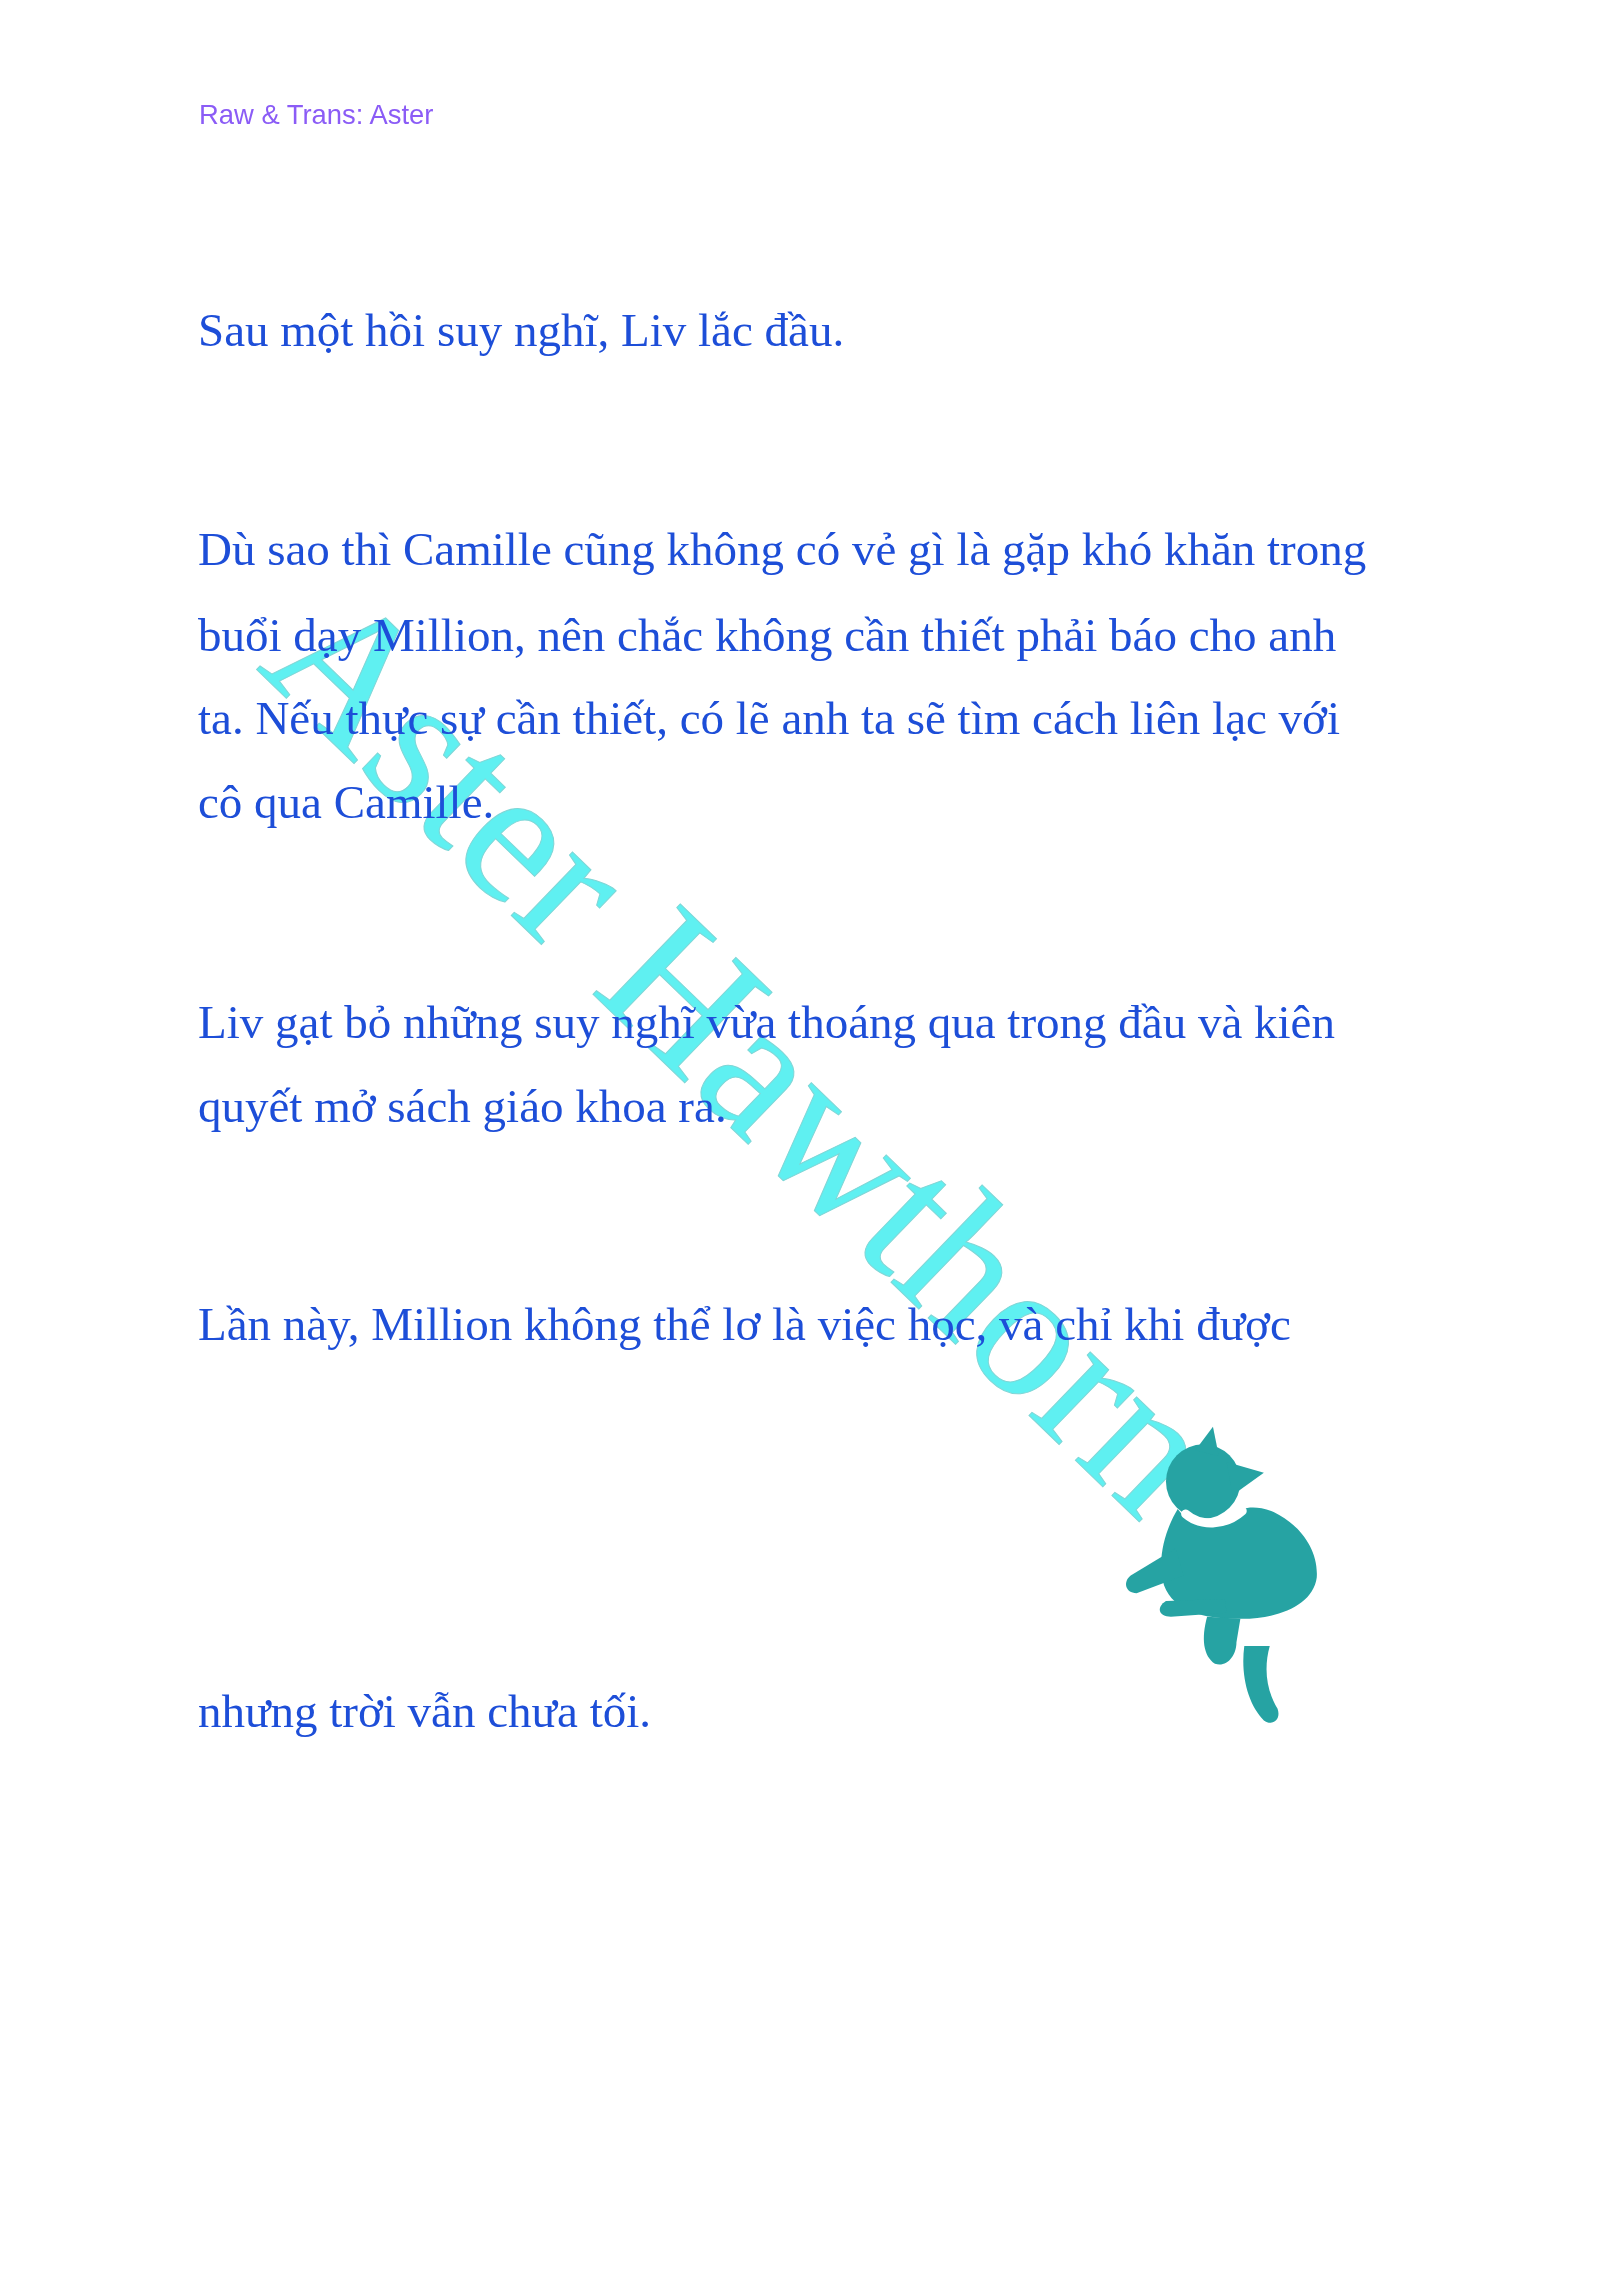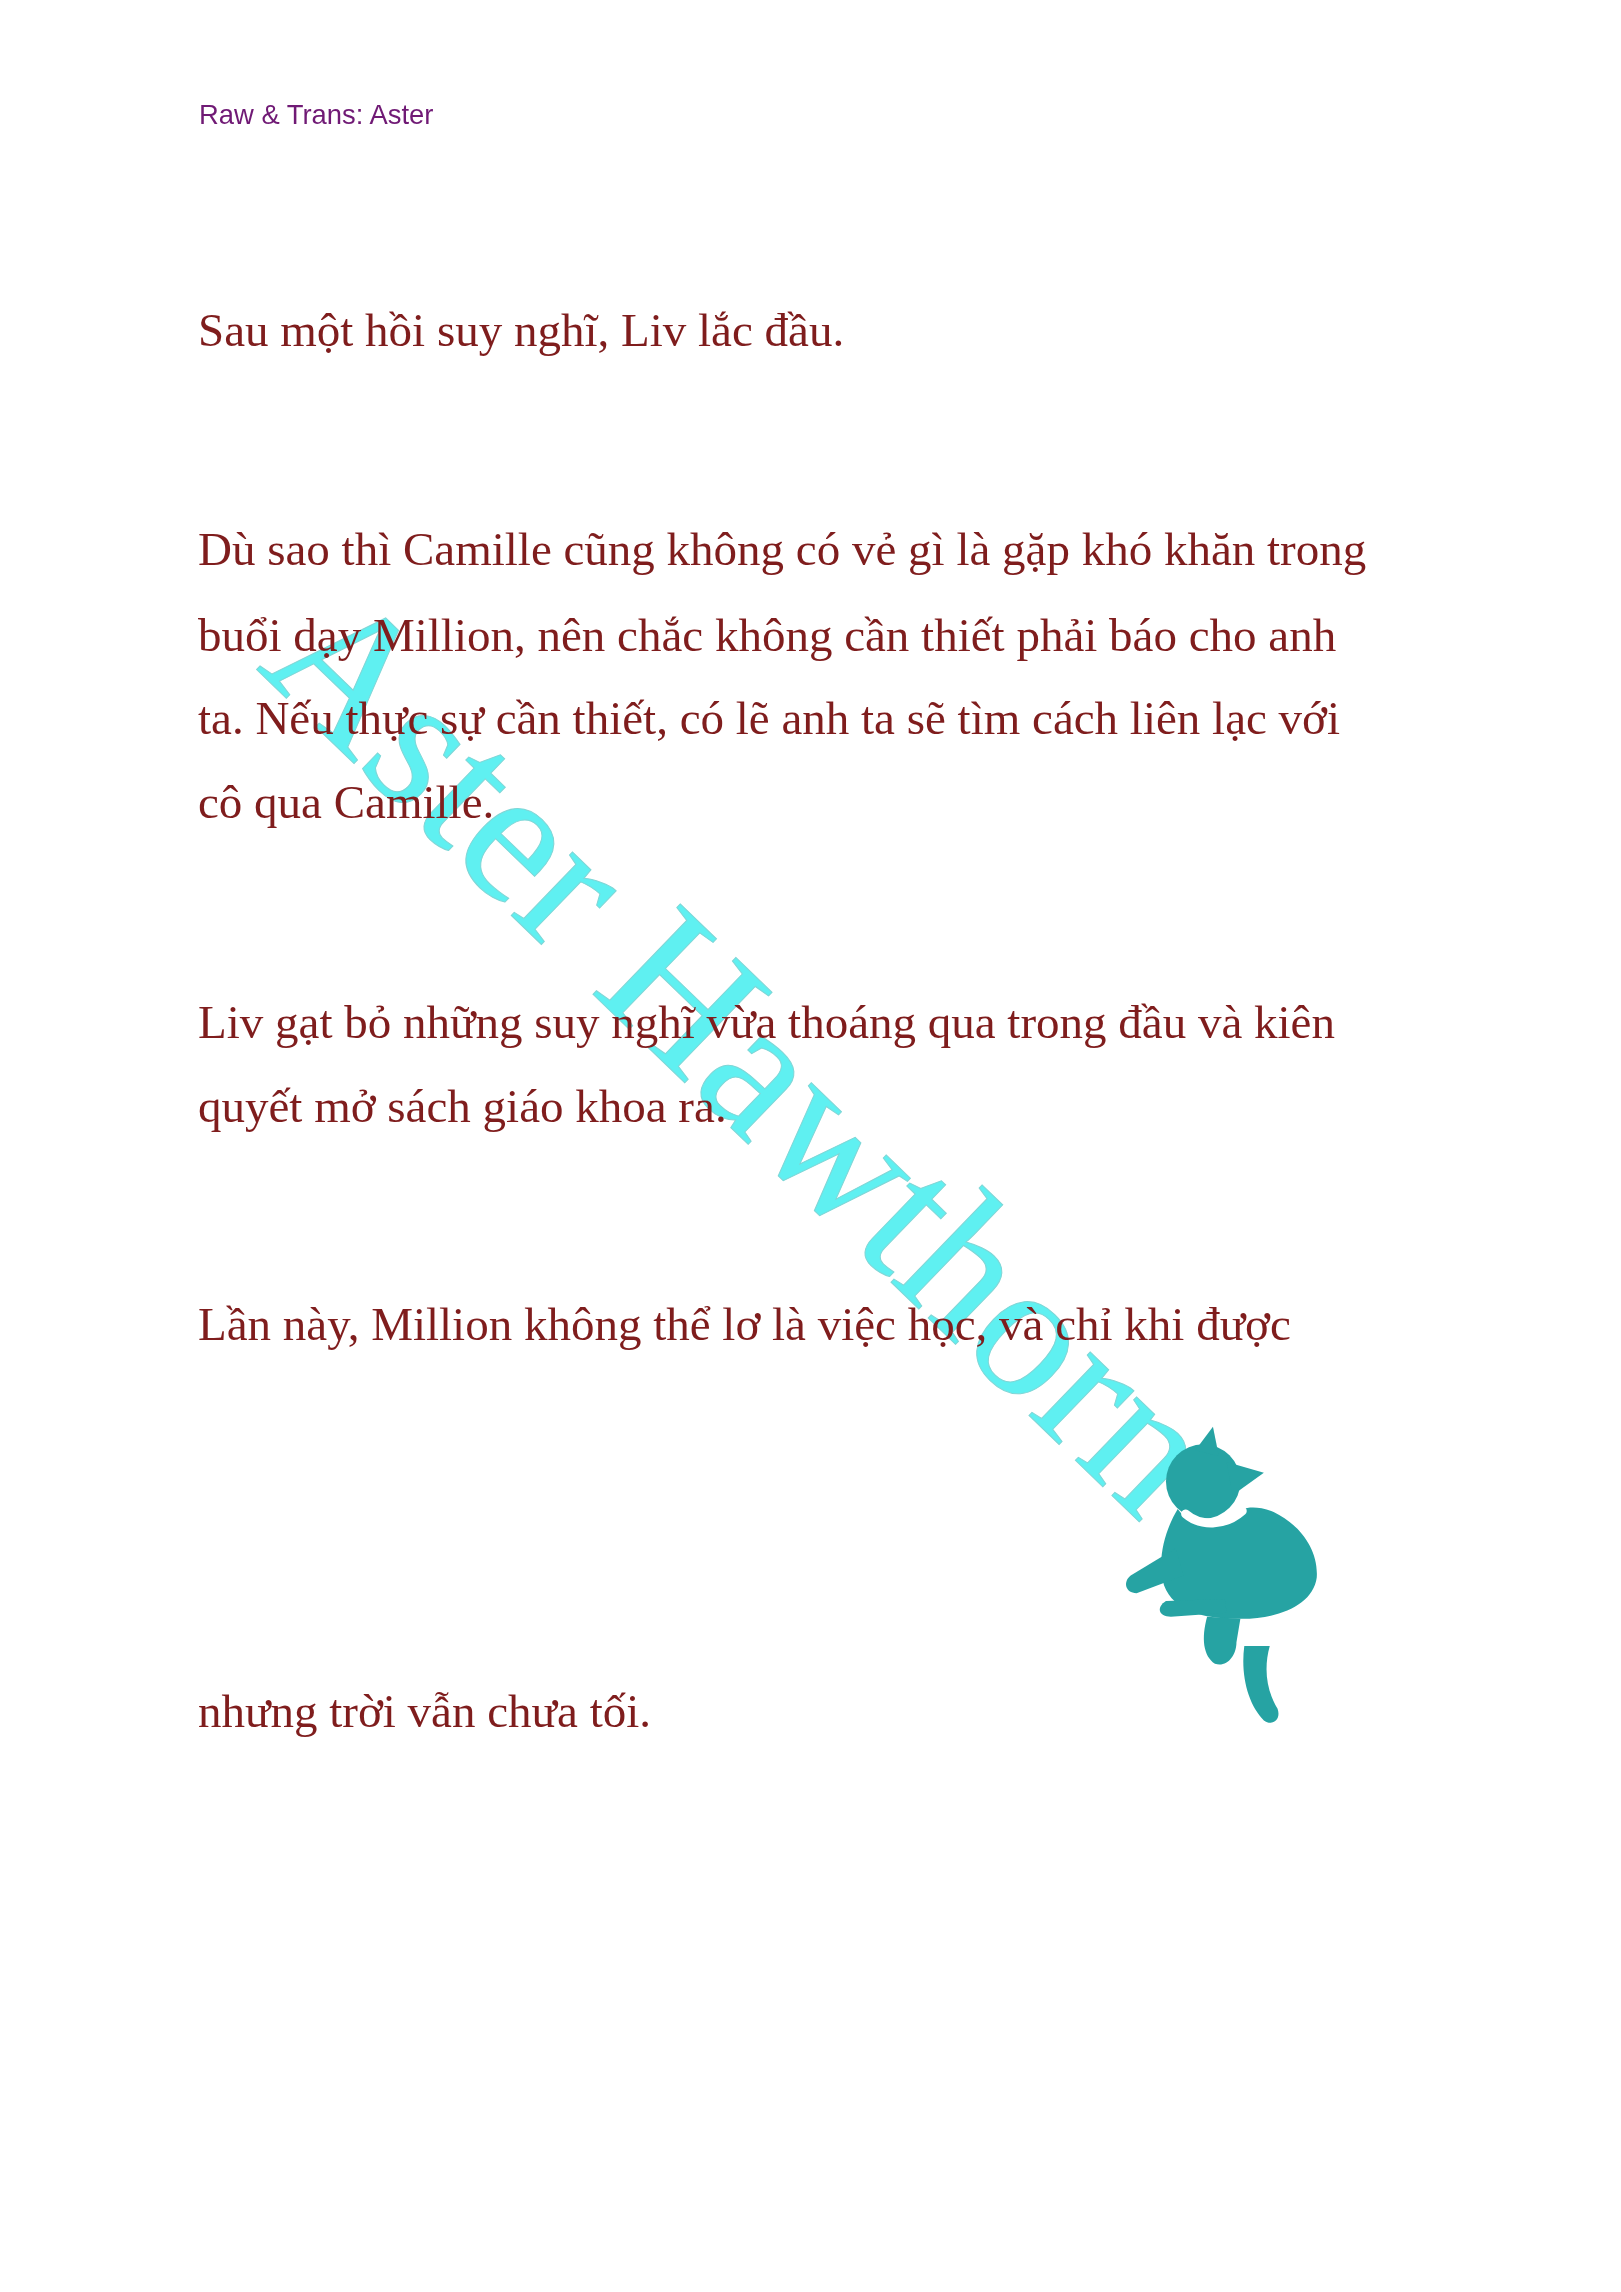--- a/index.html
+++ b/index.html
@@ -20,30 +20,30 @@
     height: 2293px;
     background: #ffffff;
   }
   .header {
     position: absolute;
     left: 199px;
     top: 101px;
     font-family: "Liberation Sans", sans-serif;
     font-size: 27.4px;
     line-height: 1;
-    color: #701a75;
+    color: #8b5cf6;
     white-space: nowrap;
   }
   .line {
     position: absolute;
     left: 198px;
     font-family: "Liberation Serif", serif;
     font-size: 47px;
     line-height: 1;
-    color: #7f1d1d;
+    color: #1d4ed8;
     white-space: nowrap;
     z-index: 2;
   }
   .watermark {
     position: absolute;
     left: 247px;
     top: 505px;
     font-family: "Liberation Serif", serif;
     font-size: 192px;
     line-height: 1;

